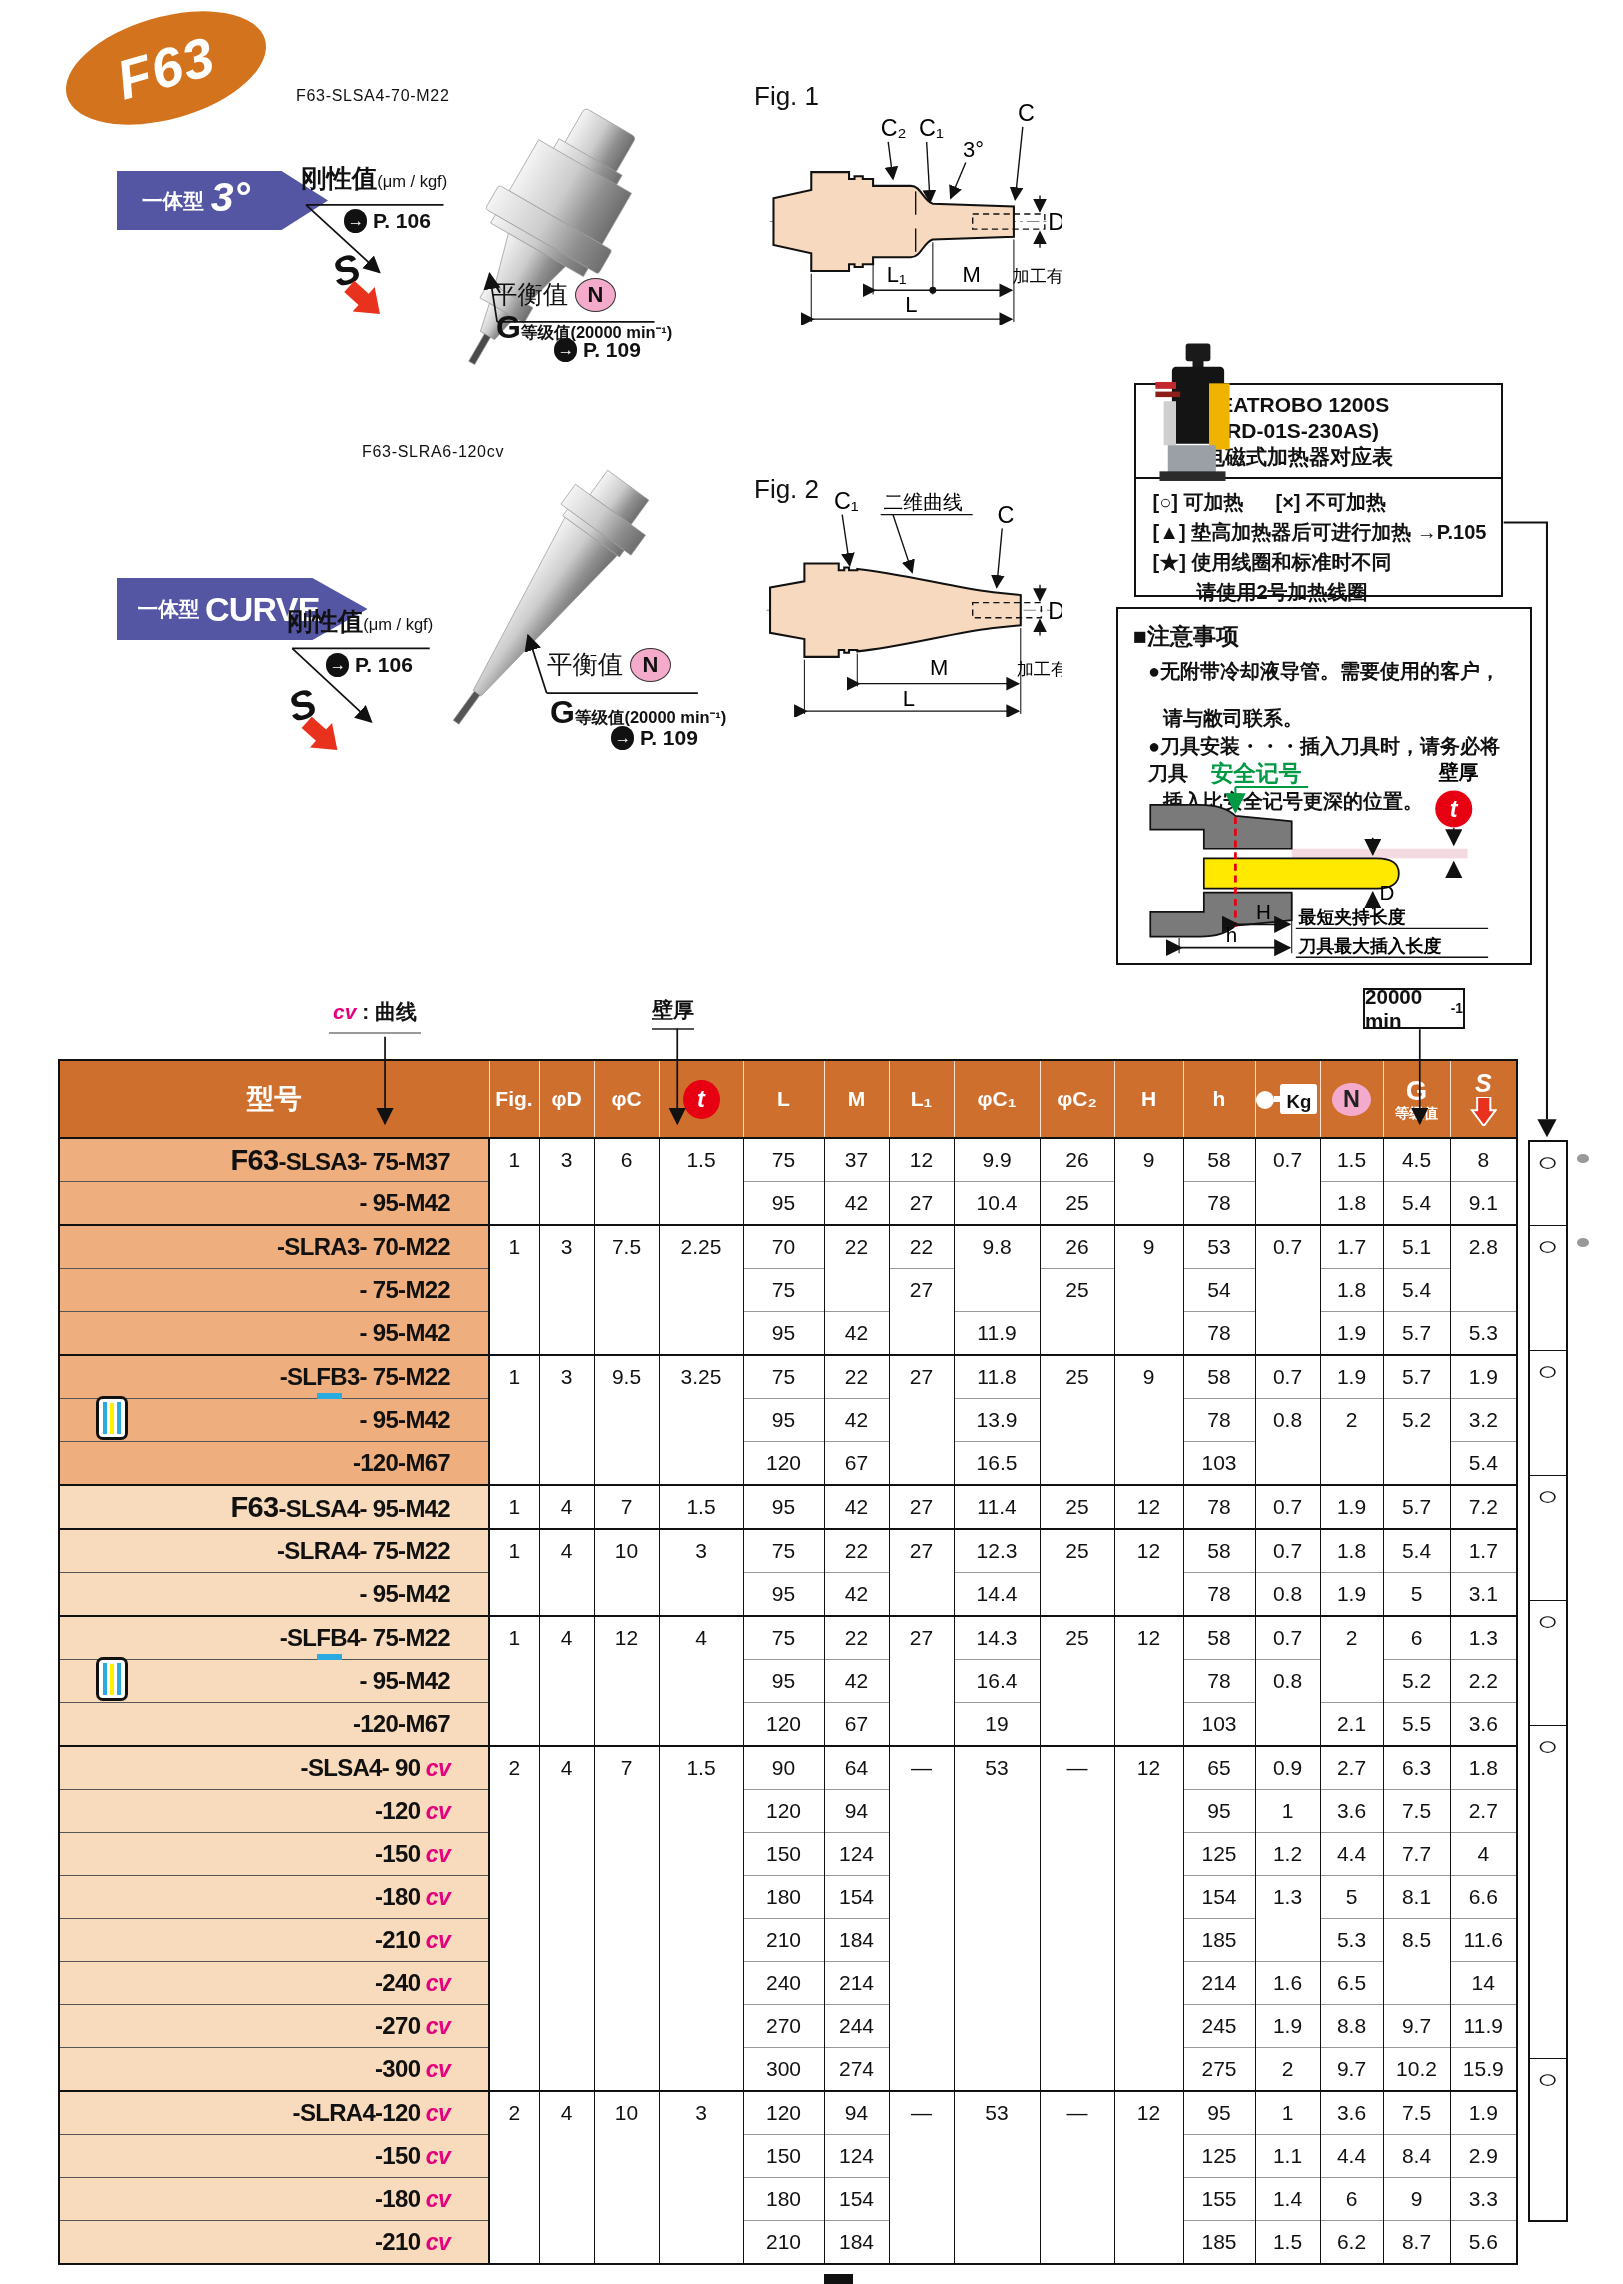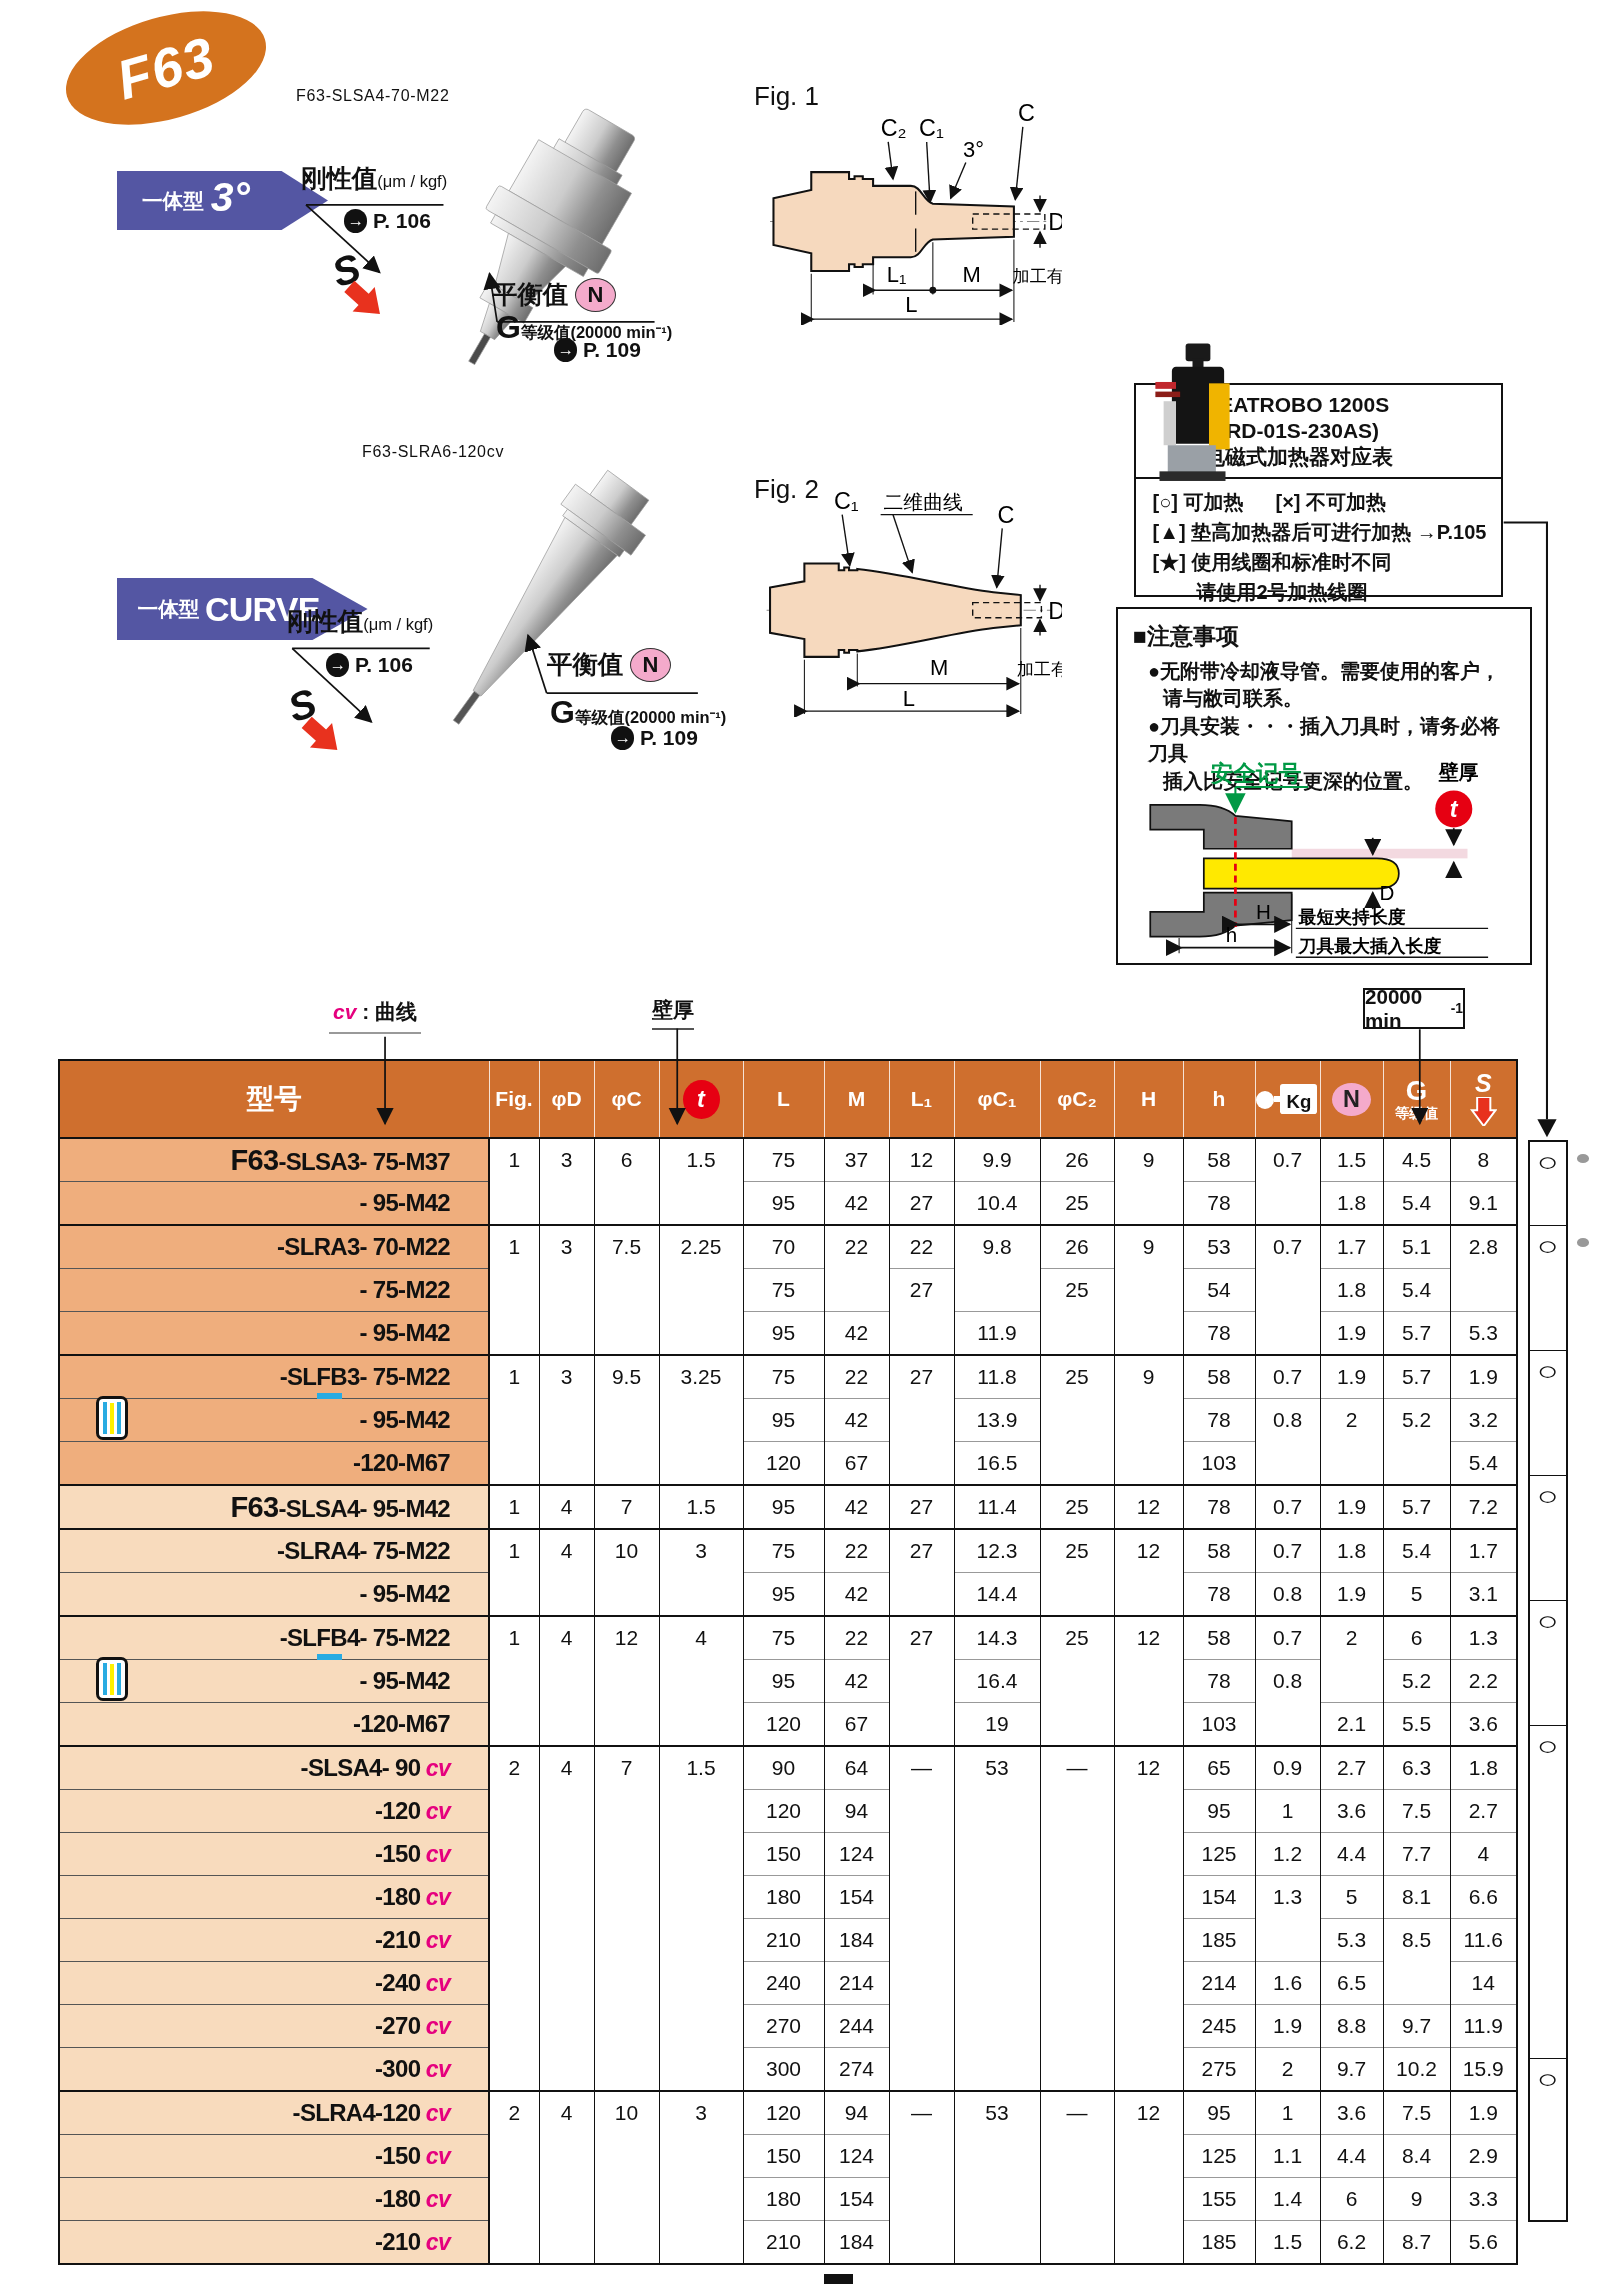--- a/index.html
+++ b/index.html
@@ -30,21 +30,21 @@
   .stiff1{left:301px;top:162px;}
   .stiff2{left:287px;top:605px;}
 
   .pglink{display:flex;align-items:center;gap:5.5px;font-size:21px;font-weight:bold;}
   .pgicon{width:23.4px;height:23.4px;border-radius:50%;background:#111;color:#fff;display:flex;
           align-items:center;justify-content:center;font-size:16.5px;font-weight:bold;}
   .pg1{left:344px;top:209px;} .pg2{left:554px;top:338px;}
   .pg3{left:326px;top:653px;} .pg4{left:611px;top:726px;}
 
   .balrow{display:flex;align-items:center;gap:6.9px;}
-  .ballab{font-size:25.4px;font-weight:bold;}
+  .ballab{font-size:25.4px;font-weight:normal;}
   .ncirc{width:39px;height:32px;border-radius:50%;background:#F4AACB;border:1.4px solid #333;
          display:flex;align-items:center;justify-content:center;font-size:22px;font-weight:bold;}
   .bal1{left:492px;top:278px;} .bal2{left:547px;top:648px;}
 
   .grow{display:flex;align-items:baseline;}
   .gbig2{font-size:32px;font-weight:bold;}
   .gsub2{font-size:16.5px;font-weight:bold;}
   .g1{left:496px;top:309px;} .g2{left:550px;top:694px;}
 
   .smark{font-size:40px;font-weight:bold;font-style:italic;transform:rotate(-18deg);}
@@ -308,21 +308,21 @@
     <rect x="18" y="72" width="36" height="8" fill="#8C1D18"></rect>
     <rect x="30" y="86" width="18" height="64" fill="#cfcfcf"></rect>
     <rect x="36" y="150" width="70" height="40" fill="#9AA0A6"></rect>
     <rect x="24" y="188" width="96" height="14" fill="#2b2b2b"></rect>
   </svg>
 
   <div class="abs nbox">
     <div class="nbox-inner">
       <div class="ntitle">■注意事项</div>
       <div class="nline nindent">●无附带冷却液导管。需要使用的客户，</div>
-      <div class="nline nindent" style="padding-left:30px;">请与敝司联系。</div>
+      <div class="nline nindent" style="padding-left:30px;margin-top:20px;">请与敝司联系。</div>
       <div class="nline nindent">●刀具安装・・・插入刀具时，请务必将刀具</div>
       <div class="nline nindent" style="padding-left:30px;">插入比安全记号更深的位置。</div>
     </div>
   </div>
   <svg class="abs" style="left:1131px;top:754px;" width="364" height="206" viewBox="0 0 530 300">
     <defs>
       <marker id="ah3" markerWidth="12" markerHeight="12" refX="9" refY="5" orient="auto">
           <path d="M0,0 L10,5 L0,10 Z" fill="#111"></path>
         </marker>
       <marker id="ahg" markerWidth="12" markerHeight="12" refX="9" refY="5" orient="auto">

